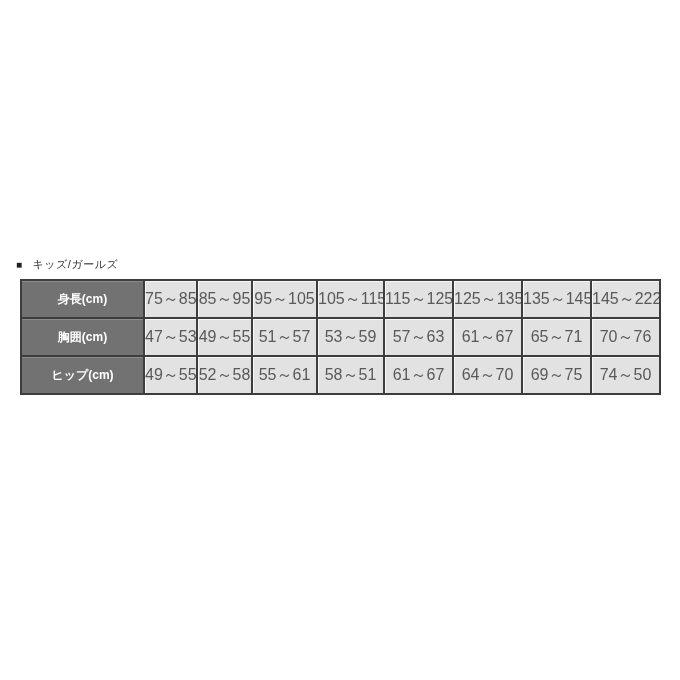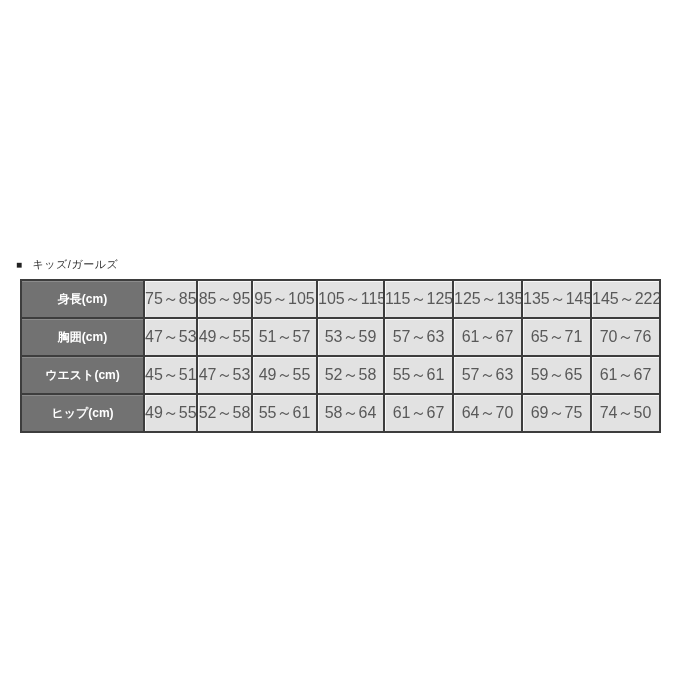--- a/index.html
+++ b/index.html
@@ -101,36 +101,25 @@
         <td class="val">47～53</td>
         <td class="val">49～55</td>
         <td class="val">51～57</td>
         <td class="val">53～59</td>
         <td class="val">57～63</td>
         <td class="val">61～67</td>
         <td class="val">65～71</td>
         <td class="val">70～76</td>
       </tr>
       <tr>
-        <th class="row-head">ウエスト(cm)</th>
-        <td class="val">45～51</td>
-        <td class="val">47～53</td>
-        <td class="val">49～55</td>
-        <td class="val">52～58</td>
-        <td class="val">55～61</td>
-        <td class="val">57～63</td>
-        <td class="val">59～65</td>
-        <td class="val">61～67</td>
-      </tr>
-      <tr>
         <th class="row-head">ヒップ(cm)</th>
         <td class="val">49～55</td>
         <td class="val">52～58</td>
         <td class="val">55～61</td>
-        <td class="val">58～64</td>
+        <td class="val">58～51</td>
         <td class="val">61～67</td>
         <td class="val">64～70</td>
         <td class="val">69～75</td>
         <td class="val">74～50</td>
       </tr>
     </tbody>
   </table>
 
 </div>
 

